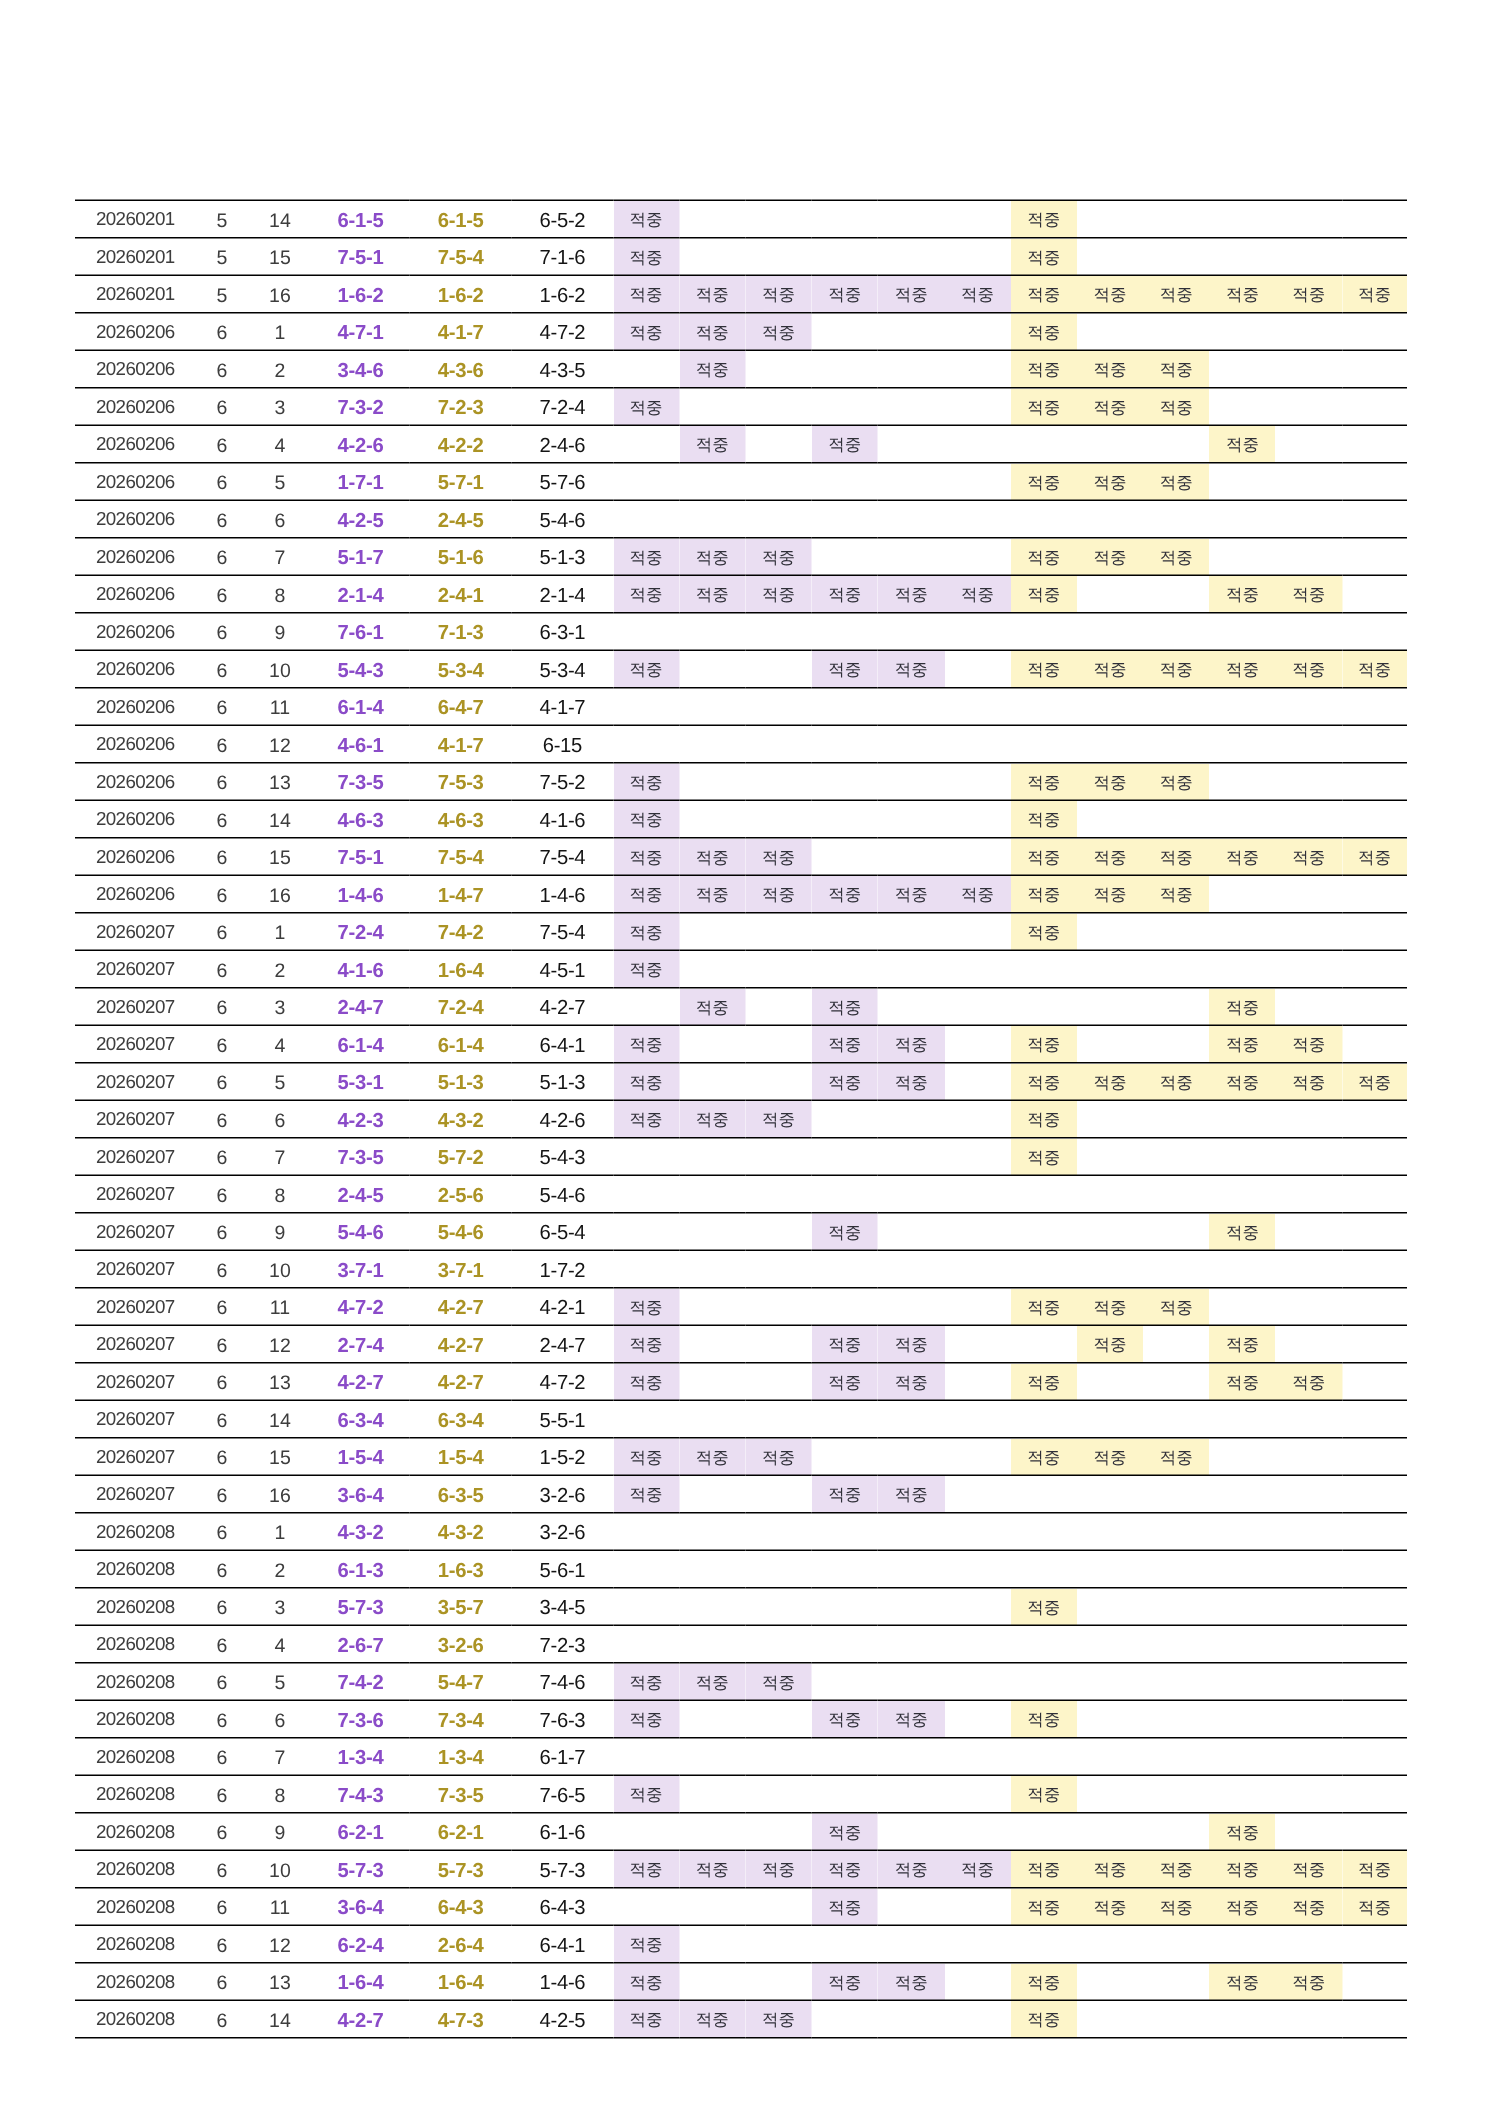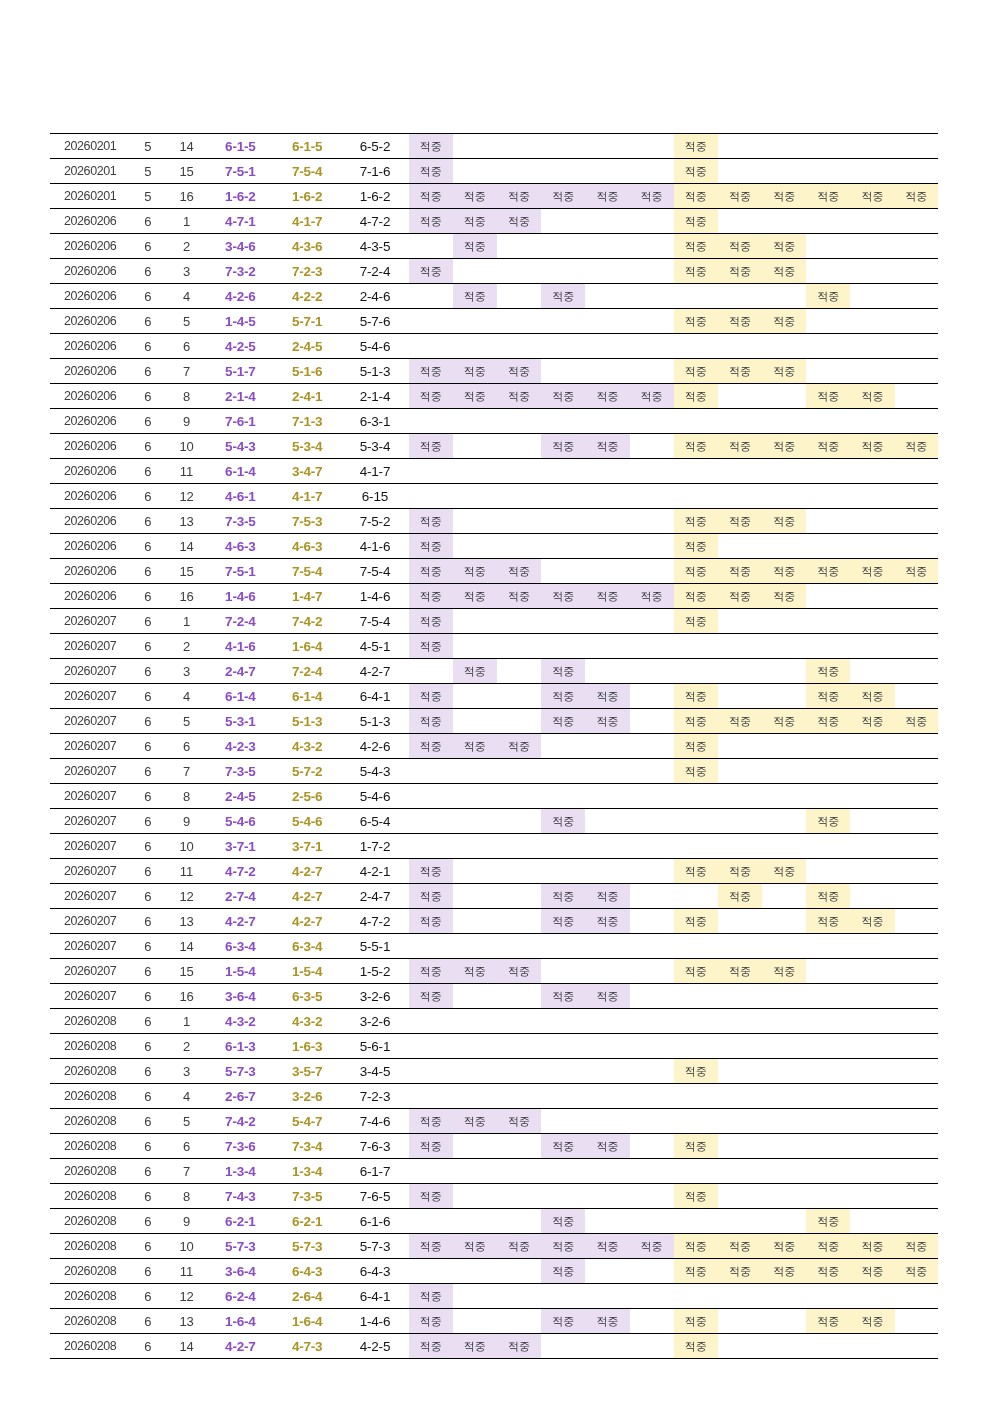--- a/index.html
+++ b/index.html
@@ -180,21 +180,21 @@
           <td class="badge yellow"></td>
           <td class="badge yellow"></td>
           <td class="badge yellow on">적중</td>
           <td class="badge yellow"></td>
           <td class="badge yellow"></td>
         </tr>
         <tr>
     <td class="c-date">20260206</td>
     <td class="c-round">6</td>
     <td class="c-game">5</td>
-    <td class="c-p1">1-4-5</td>
+    <td class="c-p1">1-7-1</td>
     <td class="c-p2">5-7-1</td>
     <td class="c-res">5-7-6</td>
   <td class="badge purple"></td>
           <td class="badge purple"></td>
           <td class="badge purple"></td>
           <td class="badge purple"></td>
           <td class="badge purple"></td>
           <td class="badge purple"></td>
           <td class="badge yellow on">적중</td>
           <td class="badge yellow on">적중</td>
@@ -301,21 +301,21 @@
           <td class="badge yellow on">적중</td>
           <td class="badge yellow on">적중</td>
           <td class="badge yellow on">적중</td>
           <td class="badge yellow on">적중</td>
         </tr>
         <tr>
     <td class="c-date">20260206</td>
     <td class="c-round">6</td>
     <td class="c-game">11</td>
     <td class="c-p1">6-1-4</td>
-    <td class="c-p2">3-4-7</td>
+    <td class="c-p2">6-4-7</td>
     <td class="c-res">4-1-7</td>
   <td class="badge purple"></td>
           <td class="badge purple"></td>
           <td class="badge purple"></td>
           <td class="badge purple"></td>
           <td class="badge purple"></td>
           <td class="badge purple"></td>
           <td class="badge yellow"></td>
           <td class="badge yellow"></td>
           <td class="badge yellow"></td>

